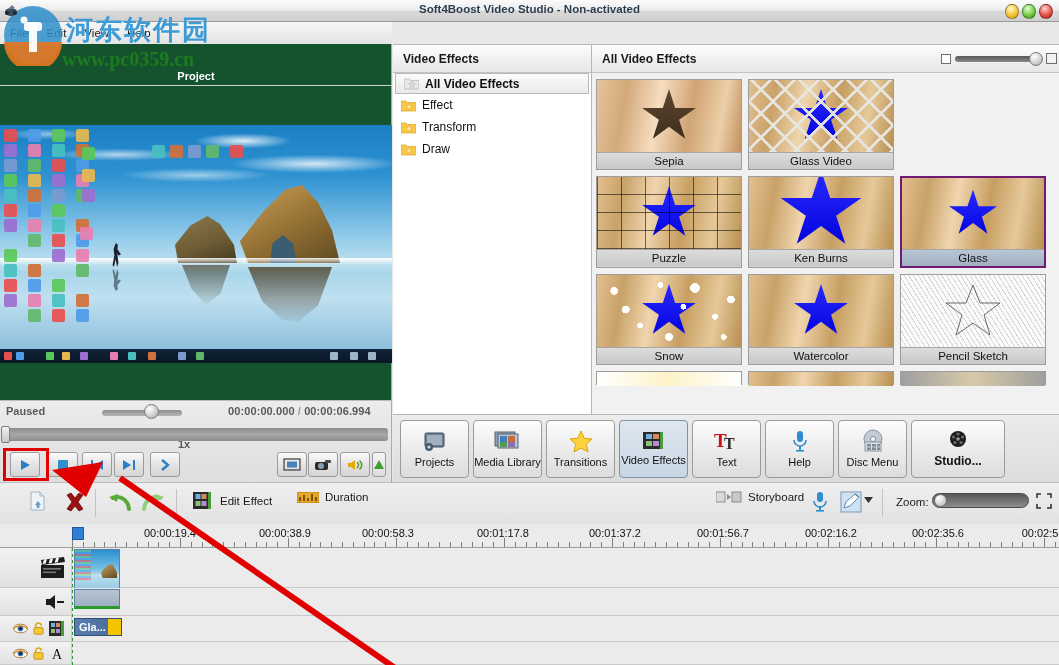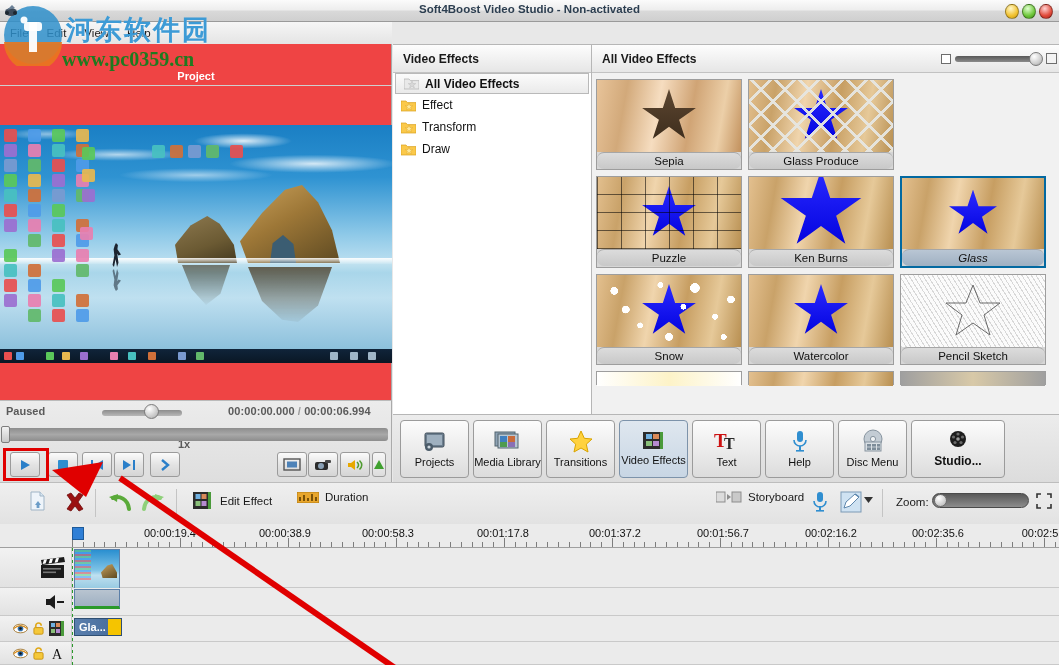--- a/index.html
+++ b/index.html
@@ -57,21 +57,21 @@
   .wm-url {
     position: absolute; left: 62px; top: 48px; z-index: 7;
     font-family: "Liberation Serif", serif;
     font-size: 20px; font-weight: bold; color: #1f7a1f;
     pointer-events: none;
   }
 
   
   .preview {
     position: absolute; left: 0; top: 44px; width: 392px; height: 356px;
-    background: #ef4444; border-right: 1px solid #aaa;
+    background: #14532d; border-right: 1px solid #aaa;
   }
   .preview .ptab {
     position: absolute; left: 0; top: 0; width: 392px; height: 42px;
     color: #fff; font-size: 11px; font-weight: bold;
     display: flex; align-items: flex-end; justify-content: center; padding-bottom: 3px;
     border-bottom: 1px solid #cfcfcf;
   }
   .video-canvas {
     position: absolute; left: 0; top: 81px; width: 392px; height: 238px;
     background: linear-gradient(to bottom, #1a7fc4 0%, #2f93d2 22%, #8ec9e8 46%, #b5dcef 56%, #7fc4e4 72%, #5fb3dc 100%);
@@ -201,27 +201,26 @@
   .hdr-knob { position: absolute; right: 16px; top: 7px; width: 14px; height: 14px; border-radius: 50%;
     background: radial-gradient(circle at 35% 30%, #fff, #c9c9c9 65%, #8c8c8c); border: 1px solid #7a7a7a; }
   .hdr-box2 { position: absolute; right: 2px; top: 8px; width: 11px; height: 11px; border: 1px solid #6d6d6d; background:#f3f3f3; }
 
   .fx-grid {
     position: absolute; left: 0; top: 28px; width: 467px; height: 342px;
     padding: 6px 4px 0 4px; overflow: hidden;
   }
   .fx-row { display: flex; gap: 6px; margin-bottom: 6px; }
   .fx-cell { width: 146px; border: 1px solid #9d9d9d; background: #d6d6d6; }
-  .fx-cell.sel { border: 2px solid #0369a1; font-style: italic; }
+  .fx-cell.sel { border: 2px solid #701a75; }
   .fx-thumb { height: 72px; position: relative; overflow: hidden; }
   .fx-label {
     height: 17px; font-size: 11.5px; text-align: center; line-height: 17px;
     background: linear-gradient(to bottom,#dcdcdc,#c8c8c8); border-top: 1px solid #a6a6a6;
     color: #111;
-    border-radius: 7px;
   }
   .fx-cell.sel .fx-label { background: linear-gradient(to bottom,#b9c6d4,#9fb0c2); }
   .fx-cell.sel .fx-thumb { height: 71px; }
 
   .bg-gold { background: linear-gradient(100deg, #e3c08f 0%, #c9a269 18%, #f0d5ad 38%, #c79e62 60%, #e6c999 80%, #b88f51 100%); }
   .bg-sepia { background: linear-gradient(100deg, #e8c49a 0%, #d2a97a 20%, #f6ddc0 42%, #d0a475 64%, #eccfa8 84%, #c2915d 100%); }
   .bg-gray { background: linear-gradient(100deg,#f0f0f0,#e2e2e2 40%,#eeeeee 70%,#dcdcdc); }
   .star {
     position: absolute; left: 50%; top: 50%; transform: translate(-50%,-50%);
     width: 56px; height: 54px;
@@ -566,21 +565,21 @@
             <div class="fx-thumb bg-sepia">
               <div class="star dark"></div>
             </div>
             <div class="fx-label">Sepia</div>
           </div>
           <div class="fx-cell">
             <div class="fx-thumb bg-gold">
               <div class="star blue"></div>
               <div class="mesh"></div>
             </div>
-            <div class="fx-label">Glass Produce</div>
+            <div class="fx-label">Glass Video</div>
           </div>
         </div>
 
         <div class="fx-row">
           <div class="fx-cell">
             <div class="fx-thumb bg-gold">
               <div class="star blue"></div>
               <div class="puzzle"></div>
             </div>
             <div class="fx-label">Puzzle</div>

